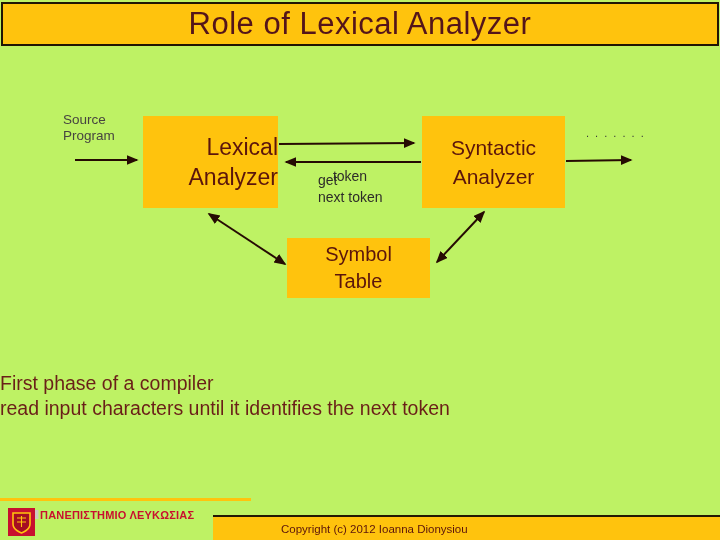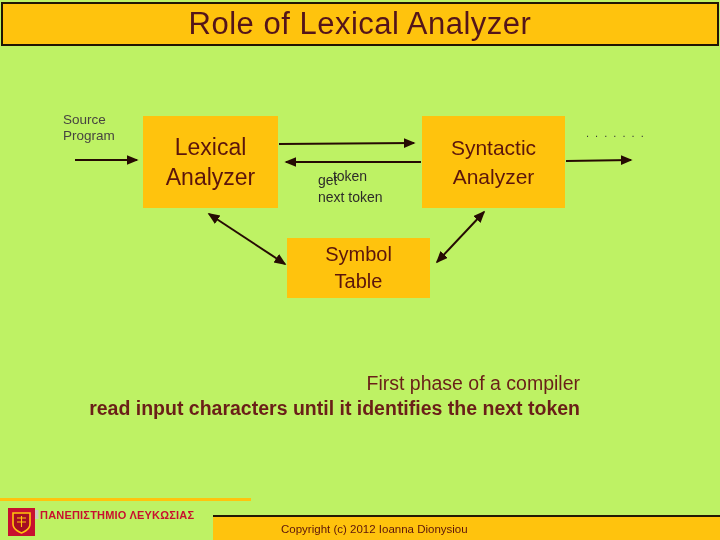--- a/index.html
+++ b/index.html
@@ -13,39 +13,39 @@
     background:#FFC30D;border:2px solid #201504;
     display:flex;align-items:center;justify-content:center;
   }
   .title-text{font-size:31px;color:#54151A;letter-spacing:.5px;}
 
   
   .box{
     position:absolute;background:#FFC30D;color:#5B150C;text-align:center;
     display:flex;flex-direction:column;align-items:center;justify-content:center;
   }
-  .box-lexical{left:143px;top:116px;width:135px;height:92px;font-size:23px;line-height:30px;}
+  .box-lexical{left:143px;top:116px;width:135px;height:92px;font-size:23px;line-height:30px;align-items:flex-end;}
   .box-syntactic{left:422px;top:116px;width:143px;height:92px;font-size:21px;line-height:29px;}
   .box-symbol{left:287px;top:238px;width:143px;height:60px;font-size:20px;line-height:27px;}
 
   
   .lbl{position:absolute;color:#2E2C29;}
   .lbl-source{left:63px;top:112px;font-size:13.5px;line-height:16px;color:#474440;}
   .lbl-token{left:302px;top:120px;width:96px;text-align:center;font-size:14px;margin-top:48px;}
   .lbl-getnext{left:318px;top:172px;font-size:14px;line-height:17px;}
   .lbl-dots{left:586px;top:127px;font-size:11px;letter-spacing:1.5px;color:#3A3A3A;}
 
   
   .arrows{position:absolute;left:0;top:0;width:720px;height:540px;pointer-events:none;}
   .arrow-line{stroke:#260B03;stroke-width:2;fill:none;}
 
   
-  .body-text{position:absolute;left:0;width:580px;text-align:right;color:#6A1F18;font-size:19.5px;}
+  .body-text{position:absolute;left:0;width:580px;text-align:left;color:#6A1F18;font-size:19.5px;}
   .body-line1{top:372px;}
-  .body-line2{top:397px;font-weight:bold;}
+  .body-line2{top:397px;}
 
   
   .footer-line{position:absolute;left:0;top:498px;width:251px;height:3px;background:#FFC30D;}
   .crest{position:absolute;left:8px;top:506px;width:32px;height:32px;}
   .uni{position:absolute;left:40px;top:509px;color:#C8102E;font-weight:bold;}
   .uni-en{font-size:12.5px;letter-spacing:.3px;line-height:14px;}
   .uni-gr{font-size:11px;letter-spacing:.2px;line-height:13px;}
   .footer-bar{
     position:absolute;left:213px;top:515px;width:542px;height:25px;box-sizing:border-box;
     background:#FFC30D;border-top:2px solid #231803;display:flex;align-items:center;

